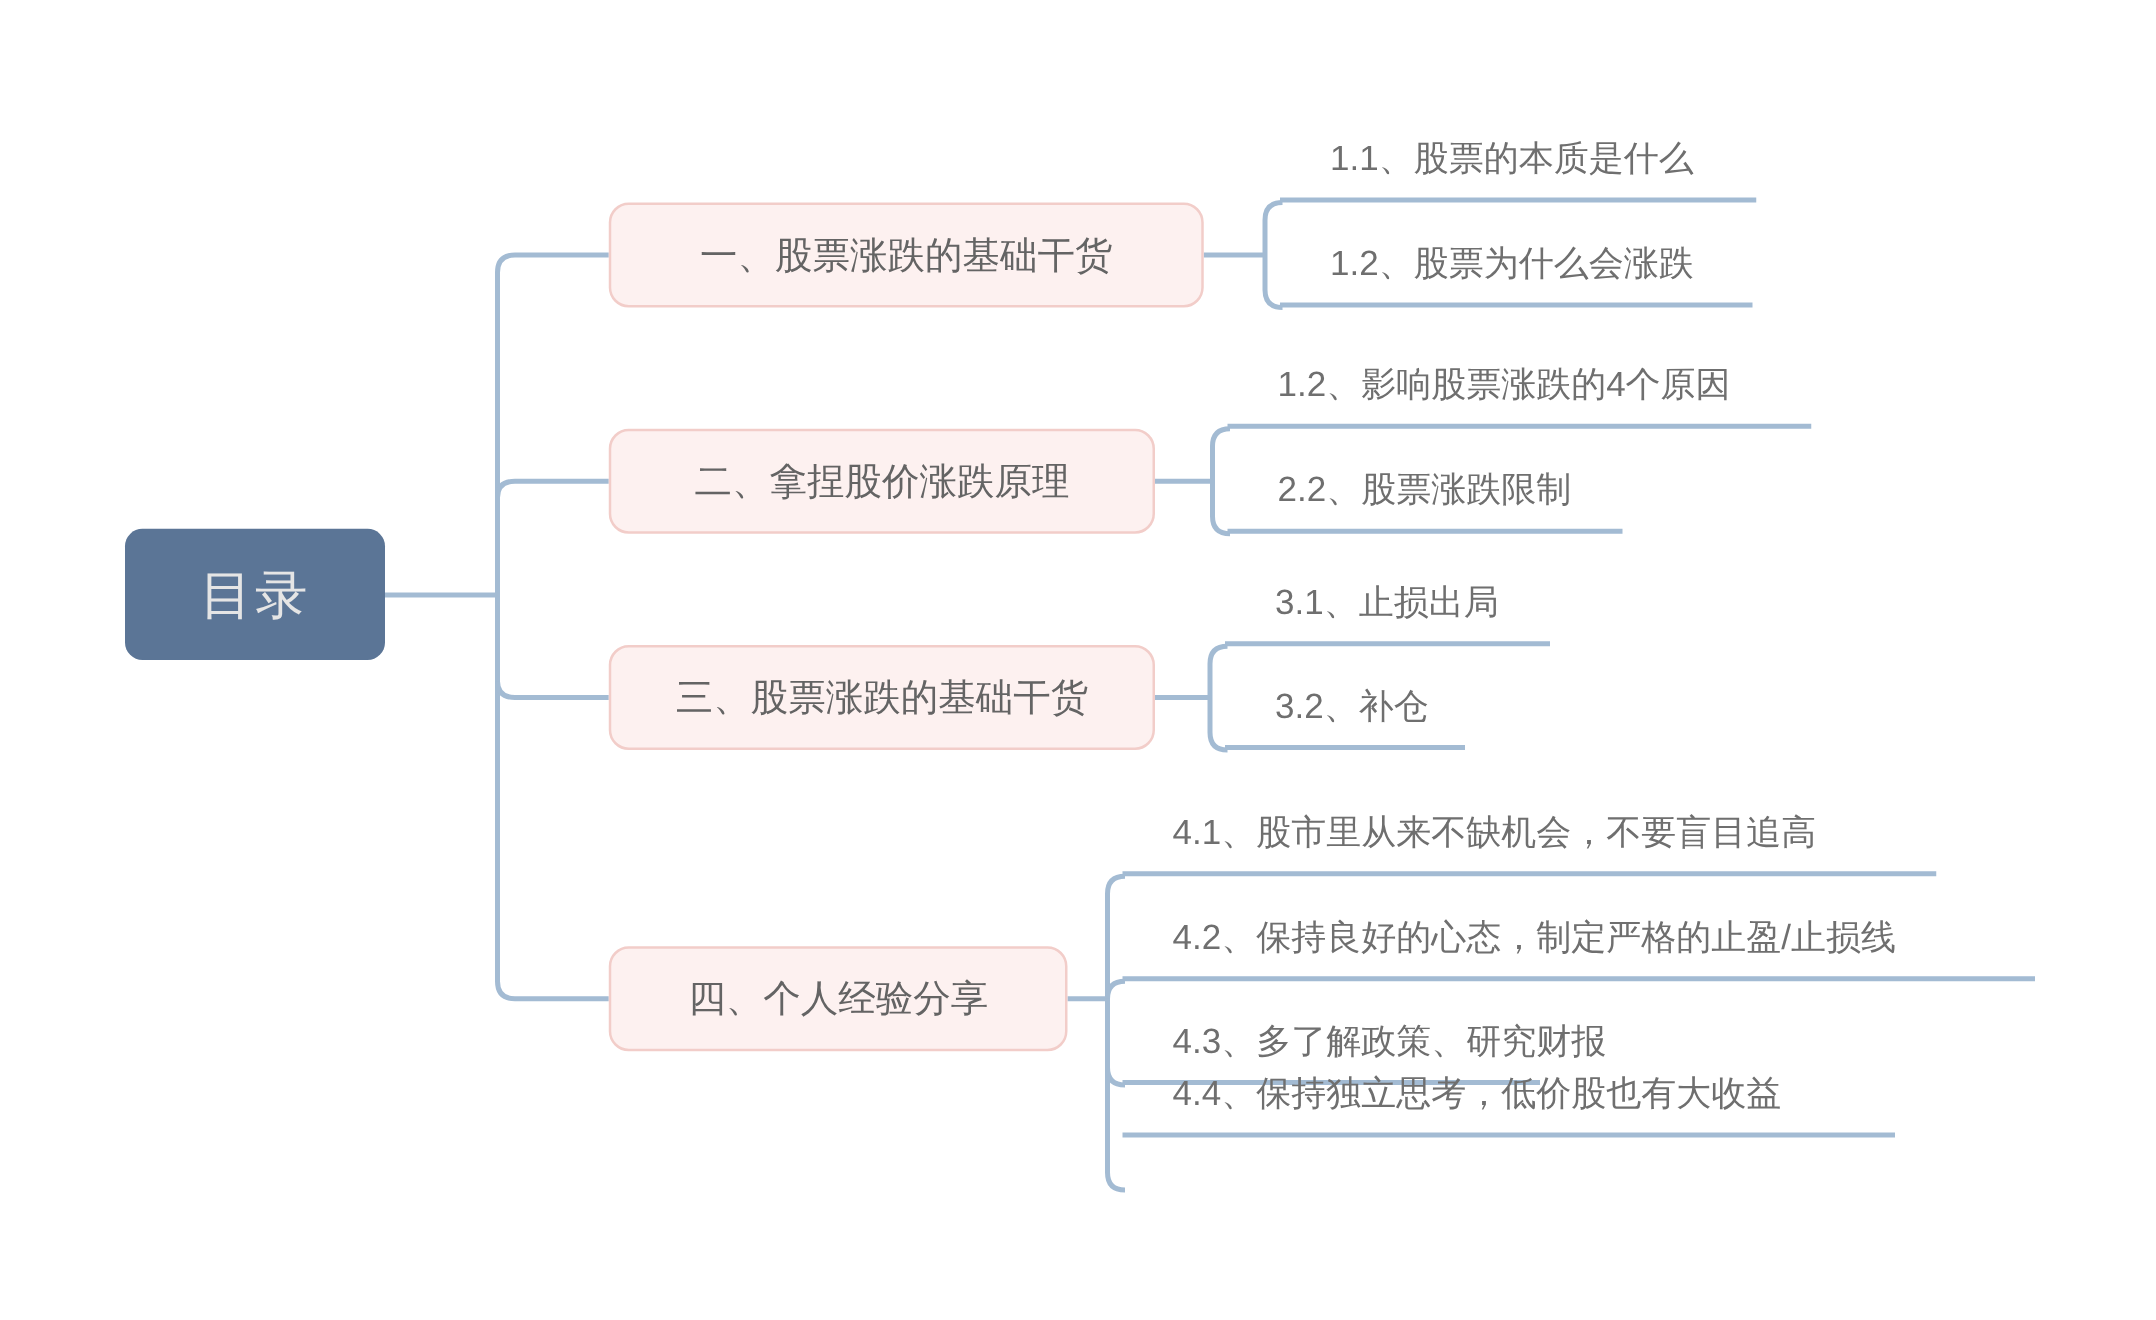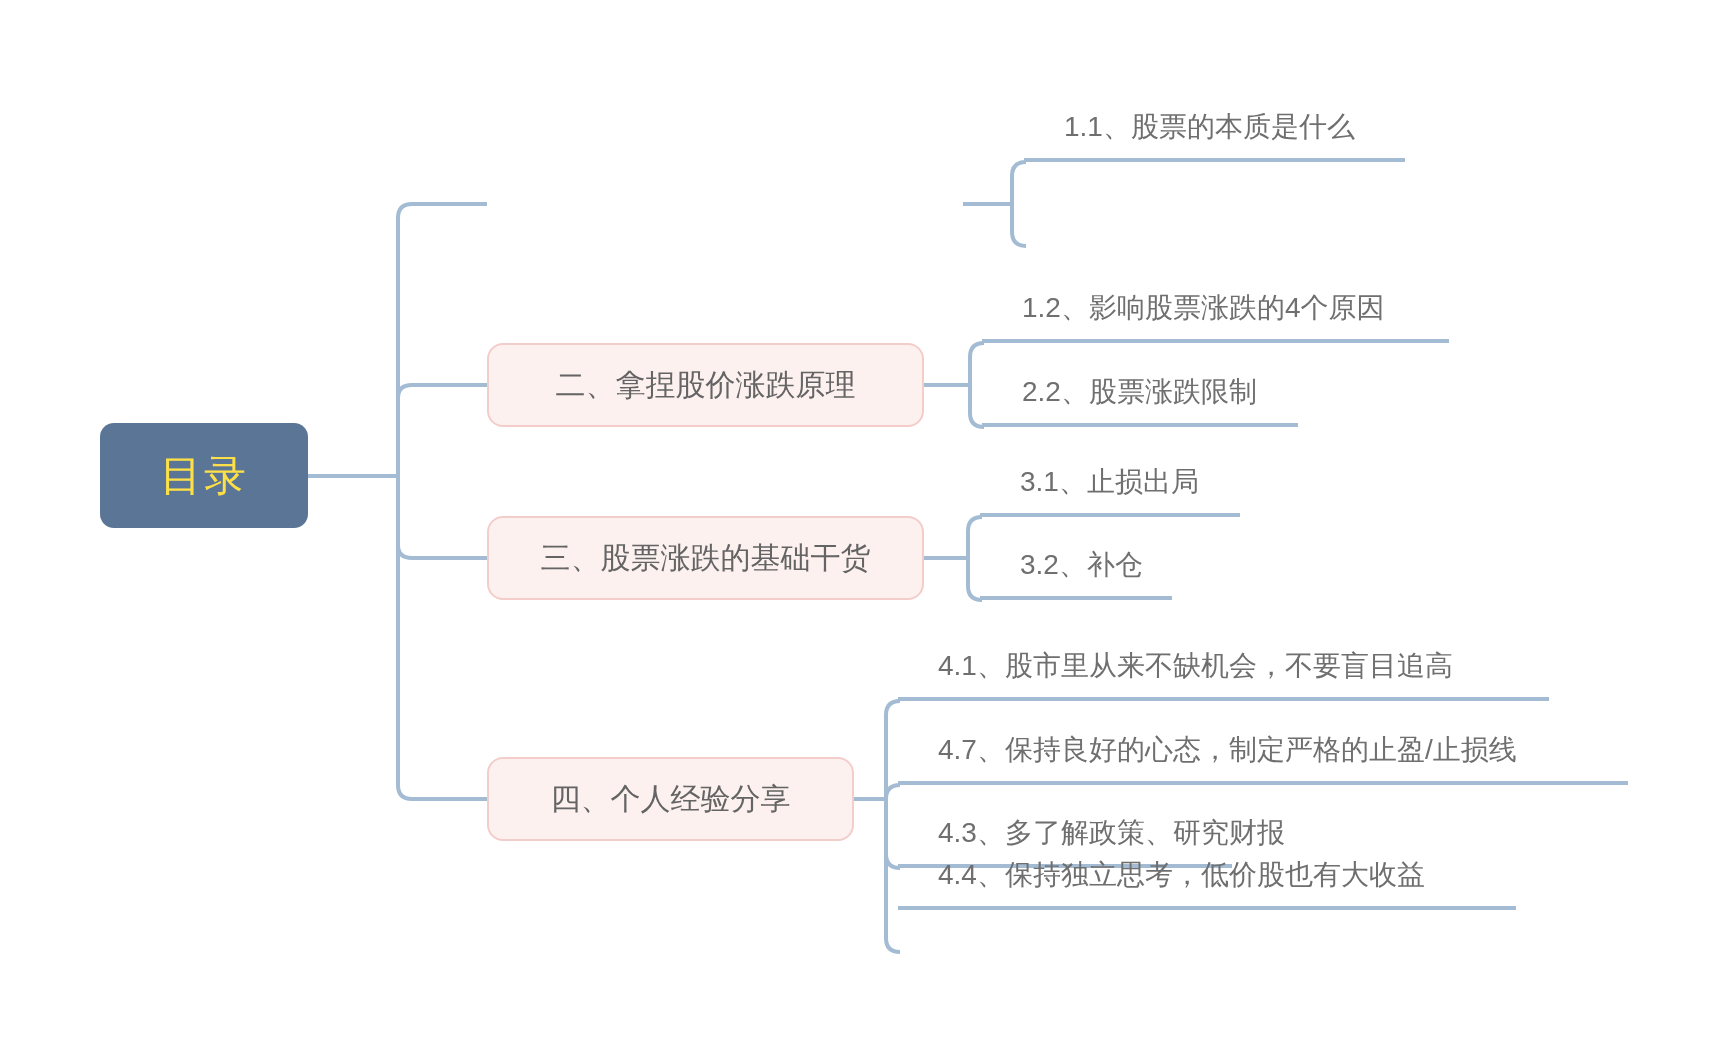--- a/index.html
+++ b/index.html
@@ -1,20 +1,20 @@
 <!DOCTYPE html>
 <html><head>
 <meta charset="utf-8">
 <style>
   html,body{margin:0;padding:0;background:#ffffff;}
   body{font-family:"Liberation Sans","DejaVu Sans",sans-serif;}
   .canvas{position:relative;width:1725px;height:1056px;background:#ffffff;overflow:hidden;}
   .connectors{position:absolute;left:0;top:0;width:1725px;height:1056px;pointer-events:none;}
   .node{position:absolute;box-sizing:border-box;display:flex;align-items:center;justify-content:center;}
-  .root{background:#5b7596;color:#fde047;border-radius:14px;font-size:42px;letter-spacing:2px;}
+  .root{background:#5b7596;color:#e5e5e5;border-radius:14px;font-size:42px;letter-spacing:2px;}
   .branch{background:#fdf1f0;border:2.5px solid #f2cdc9;border-radius:16px;color:#646464;font-size:30px;white-space:nowrap;}
   .child{position:absolute;box-sizing:border-box;display:flex;align-items:flex-start;justify-content:flex-start;
          border-bottom:4px solid #a3bbd3;padding:0 0 7px 40px;color:#6f6f6f;font-size:28px;white-space:nowrap;height:54px;}
 </style>
 </head>
 <body>
 
 <div class="canvas">
 
   <svg class="connectors" width="1725" height="1056" viewBox="0 0 1725 1056" fill="none">
@@ -39,53 +39,59 @@
     <path d="M 854 799 L 886 799" stroke="#a3bbd3" stroke-width="4"></path>
     <path d="M 900 701 Q 886 701 886 715 L 886 938 Q 886 952 900 952" stroke="#a3bbd3" stroke-width="4"></path>
     <path d="M 900 785 Q 886 785 886 799" stroke="#a3bbd3" stroke-width="4"></path>
     <path d="M 886 854 Q 886 868 900 868" stroke="#a3bbd3" stroke-width="4"></path>
   </svg>
 
   <div class="node root" style="left:100px;top:423px;width:208px;height:105px;">
     <span>目录</span>
   </div>
 
+  <div class="node branch" style="left:487px;top:162px;width:476px;height:84px;">
+    <span>一、股票涨跌的基础干货</span>
+  </div>
   <div class="node branch" style="left:487px;top:343px;width:437px;height:84px;">
     <span>二、拿捏股价涨跌原理</span>
   </div>
   <div class="node branch" style="left:487px;top:516px;width:437px;height:84px;">
     <span>三、股票涨跌的基础干货</span>
   </div>
   <div class="node branch" style="left:487px;top:757px;width:367px;height:84px;">
     <span>四、个人经验分享</span>
   </div>
 
   <div class="child" style="left:1024px;top:108px;width:381px;">
     <span>1.1、股票的本质是什么</span>
+  </div>
+  <div class="child" style="left:1024px;top:192px;width:378px;">
+    <span>1.2、股票为什么会涨跌</span>
   </div>
 
   <div class="child" style="left:982px;top:289px;width:467px;">
     <span>1.2、影响股票涨跌的4个原因</span>
   </div>
   <div class="child" style="left:982px;top:373px;width:316px;">
     <span>2.2、股票涨跌限制</span>
   </div>
 
   <div class="child" style="left:980px;top:463px;width:260px;">
     <span>3.1、止损出局</span>
   </div>
   <div class="child" style="left:980px;top:546px;width:192px;">
     <span>3.2、补仓</span>
   </div>
 
   <div class="child" style="left:898px;top:647px;width:651px;">
     <span>4.1、股市里从来不缺机会，不要盲目追高</span>
   </div>
   <div class="child" style="left:898px;top:731px;width:730px;">
-    <span>4.7、保持良好的心态，制定严格的止盈/止损线</span>
+    <span>4.2、保持良好的心态，制定严格的止盈/止损线</span>
   </div>
   <div class="child" style="left:898px;top:814px;width:334px;">
     <span>4.3、多了解政策、研究财报</span>
   </div>
   <div class="child" style="left:898px;top:856px;width:618px;">
     <span>4.4、保持独立思考，低价股也有大收益</span>
   </div>
 
 </div>
 

